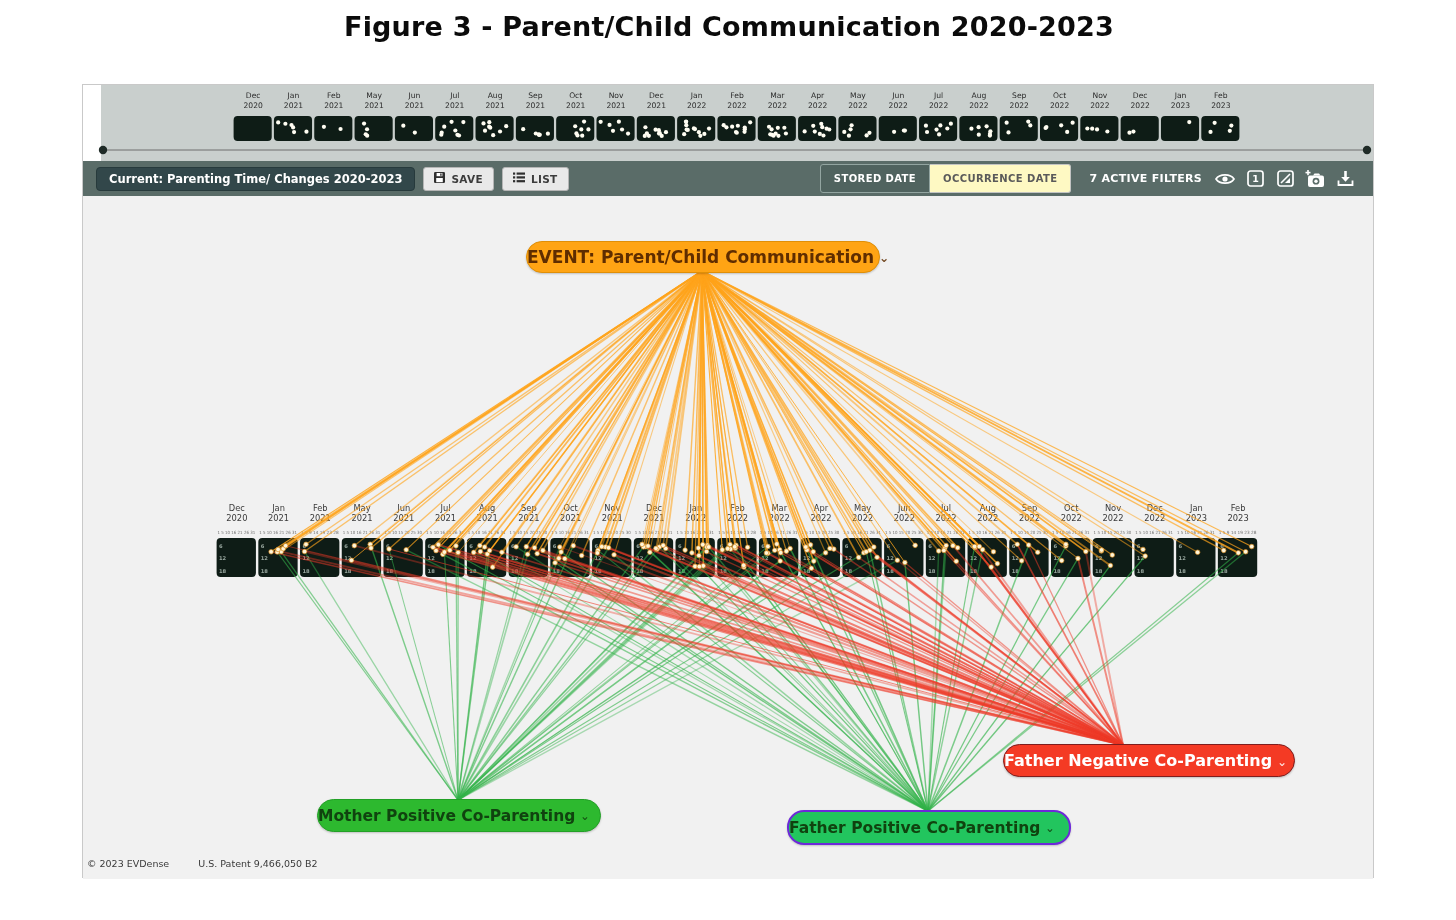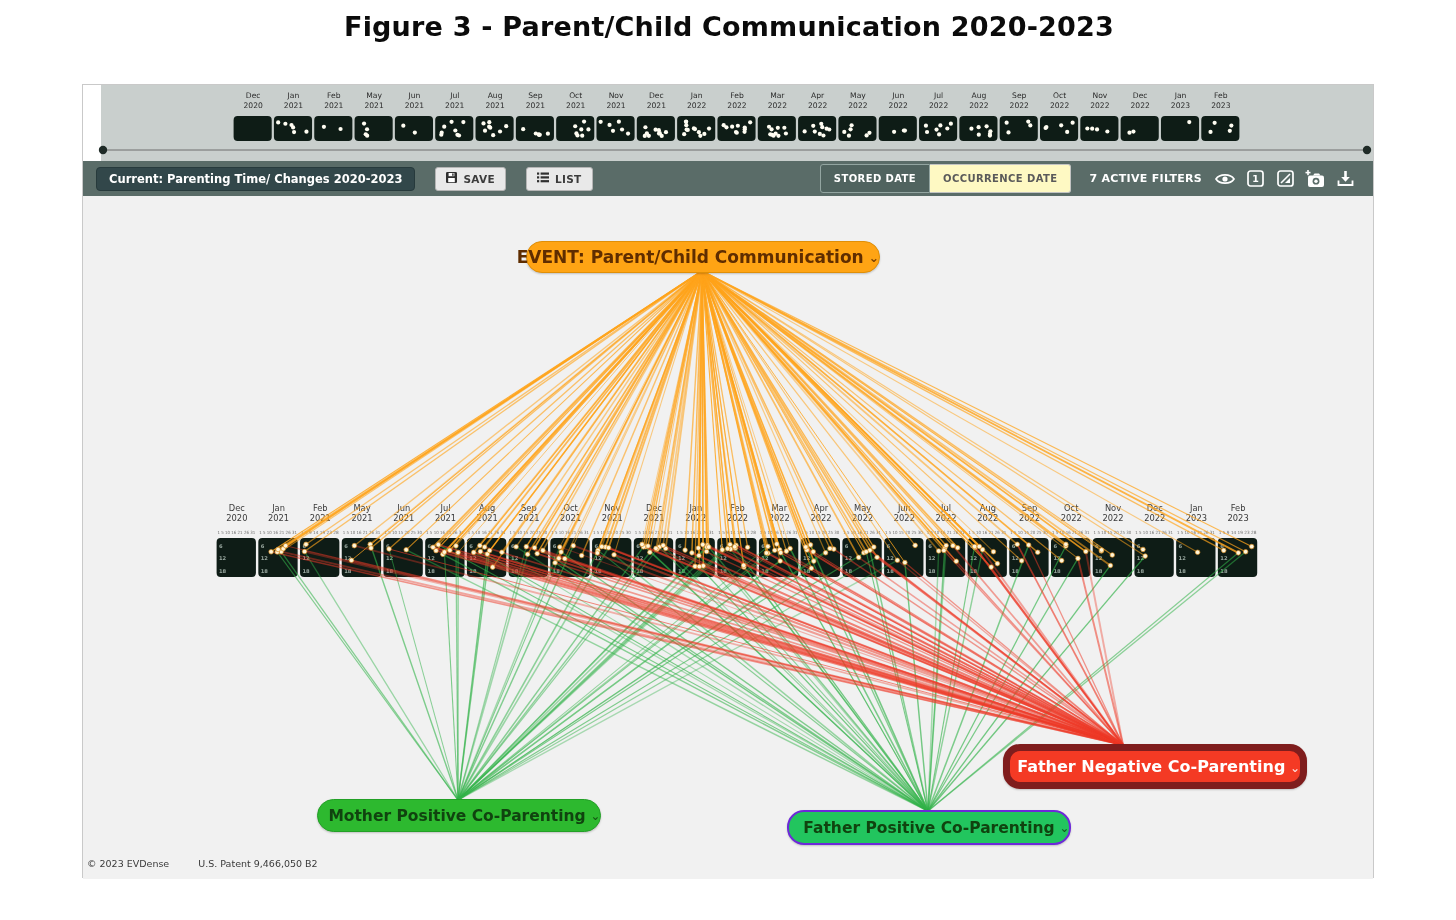--- a/index.html
+++ b/index.html
@@ -4,39 +4,39 @@
 <style>
   html,body{margin:0;padding:0;background:#ffffff;}
   .stage{position:relative;width:1456px;height:920px;background:#fff;font-family:"DejaVu Sans","Liberation Sans",sans-serif;overflow:hidden;}
   .fig-title{position:absolute;top:10px;left:0;width:100%;text-align:center;font-size:27px;font-weight:600;color:#0b0b0b;margin:1px;letter-spacing:.2px;}
   .panel{position:absolute;left:82px;top:84px;width:1292px;height:794px;background:#fff;border:1px solid #c9c9c9;box-sizing:border-box;}
   
   .topstrip{position:relative;width:100%;height:76px;background:#c9cfcd;}
   .topstrip svg{display:block;}
   
   .toolbar{position:relative;width:100%;height:35px;background:#5a6c68;display:flex;align-items:center;justify-content:space-between;box-sizing:border-box;padding:0 13px;}
-  .tb-left{display:flex;align-items:center;gap:20px;}
+  .tb-left{display:flex;align-items:center;gap:8px;}
   .current-pill{background:#32474a;border:1px solid #273a3c;color:#fff;font-size:11.5px;font-weight:bold;padding:4px 12px;border-radius:4px;white-space:nowrap;}
   .tb-btn{height:24px;display:flex;align-items:center;gap:6px;background:#e9e9e9;border:1px solid #b5b5b5;border-radius:3px;padding:0 10px;font-family:inherit;font-size:10.5px;font-weight:bold;color:#3c3c3c;cursor:pointer;letter-spacing:.3px;}
   .tb-right{display:flex;align-items:center;}
   .seg{display:flex;}
   .seg-btn{height:29px;padding:0 13px;font-family:inherit;font-size:10px;font-weight:bold;letter-spacing:.4px;cursor:pointer;}
   .seg-stored{background:#50635f;color:#ffffff;border:1px solid #93a5a1;border-radius:3px 0 0 3px;}
   .seg-occ{background:#fef9c3;color:#5a5a5a;border:1px solid #c2c4c3;border-left:none;border-radius:0 3px 3px 0;}
   .filters{color:#ffffff;font-size:11px;font-weight:bold;margin:0 8px 0 18px;letter-spacing:.3px;white-space:nowrap;}
   .icon-btn{background:transparent;border:none;width:30px;height:26px;display:flex;align-items:center;justify-content:center;cursor:pointer;padding:0;}
   
   .viz{position:relative;width:100%;height:683px;background:#f1f1f1;overflow:hidden;}
   .viz svg{position:absolute;left:0;top:0;}
-  .node{position:absolute;display:flex;align-items:center;justify-content:flex-end;border-radius:17px;font-weight:bold;white-space:nowrap;cursor:pointer;box-shadow:0 1px 2px rgba(0,0,0,.2);z-index:5;}
+  .node{position:absolute;display:flex;align-items:center;justify-content:flex-start;border-radius:17px;font-weight:bold;white-space:nowrap;cursor:pointer;box-shadow:0 1px 2px rgba(0,0,0,.2);z-index:5;}
   .node .chev{font-size:.72em;margin-left:5px;opacity:.85;position:relative;top:1px;}
   .node-event{left:443px;top:45px;width:352px;height:30px;background:#ffa414;border:1px solid #e08f07;color:#5f2d00;font-size:17px;}
   .node-mother{left:234px;top:603px;width:282px;height:31px;background:#2db92f;border:1px solid #22a026;color:#10430f;font-size:15.5px;}
   .node-fpos{left:704px;top:614px;width:280px;height:31px;background:#22c55e;border:2px solid #6d28d9;color:#10430f;font-size:15.5px;}
-  .node-fneg{left:920px;top:548px;width:290px;height:31px;background:#f43a24;border:7px solid #7f1d1d;color:#ffffff;font-size:16px;}
+  .node-fneg{left:920px;top:548px;width:290px;height:31px;background:#f43a24;border:1px solid #7f1d1d;color:#ffffff;font-size:16px;}
   .viz-footer{position:absolute;left:4px;bottom:10px;font-size:9.5px;color:#3a3a3a;z-index:6;margin-top:40px;}
   .viz-footer span{margin-right:26px;}
 </style>
 </head>
 <body>
 
 <div class="stage">
   <h1 class="fig-title">Figure 3 - Parent/Child Communication 2020-2023</h1>
 
   <div class="panel">

